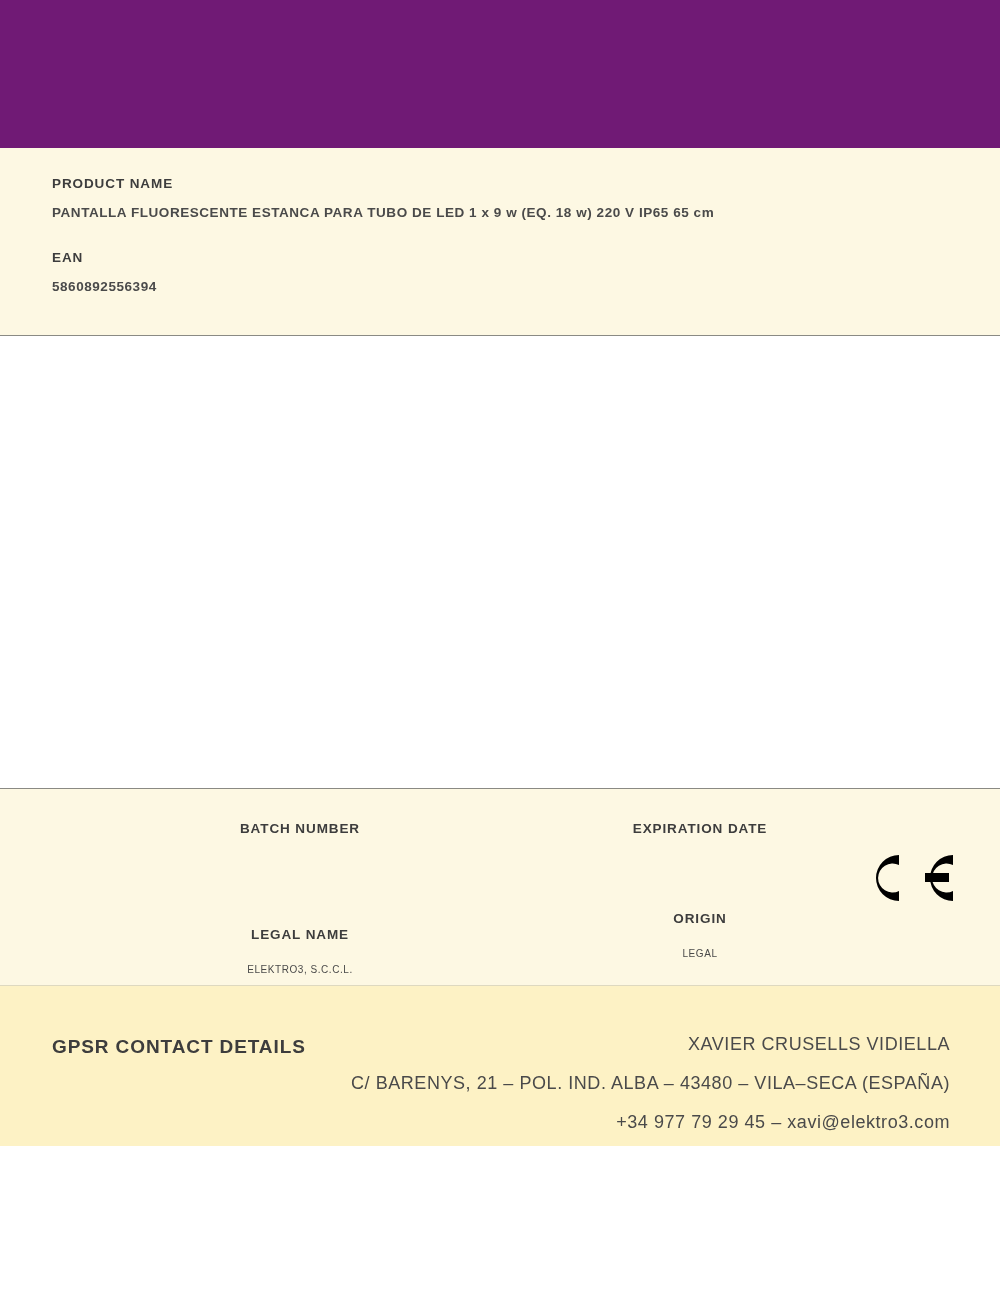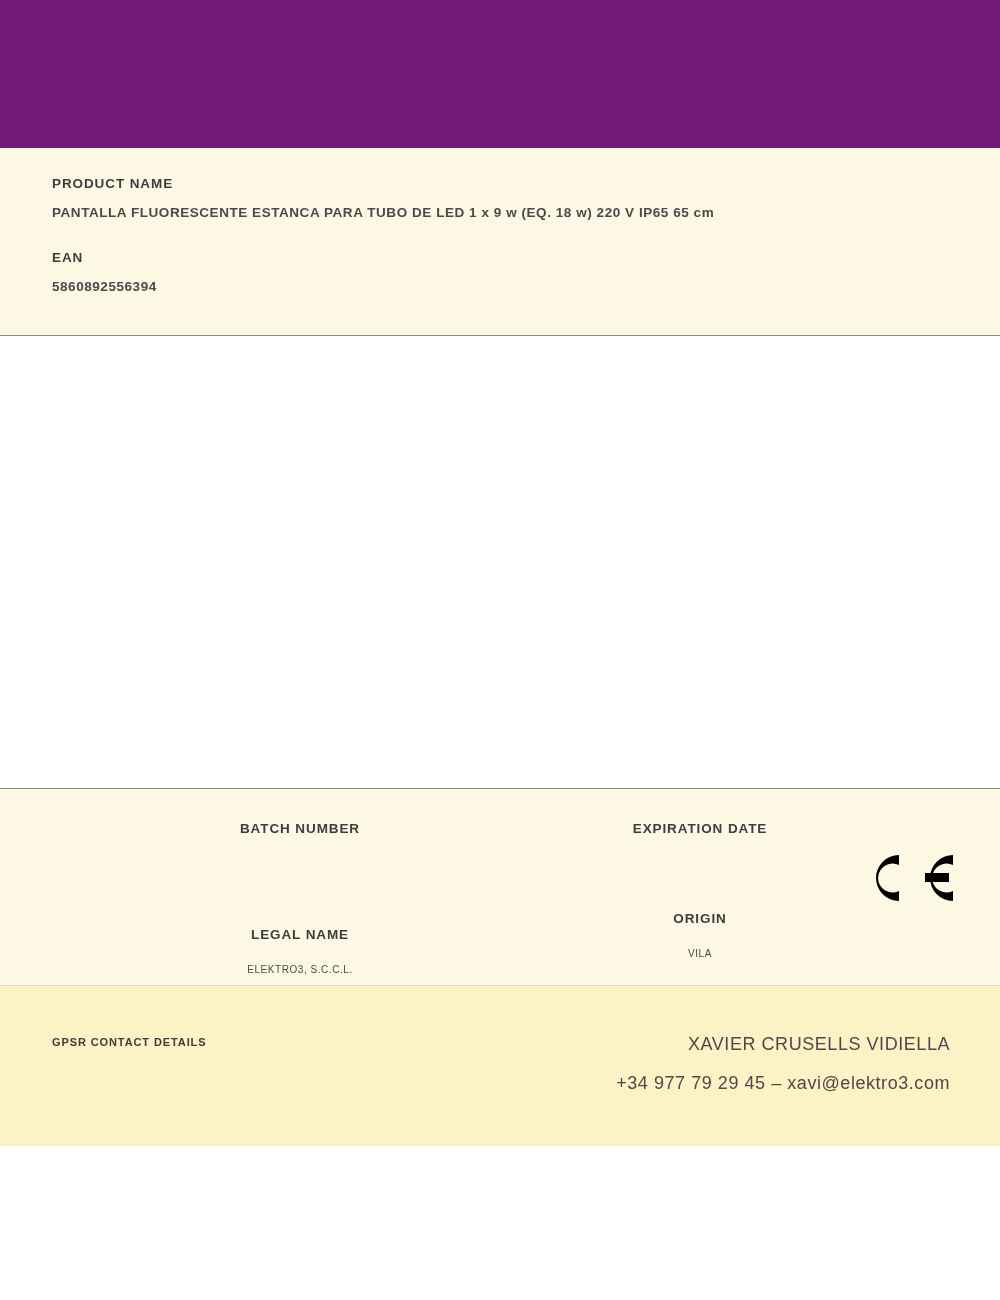--- a/index.html
+++ b/index.html
@@ -116,21 +116,21 @@
     left: 0;
     width: 1000px;
     height: 160px;
     background: #fdf2c5;
     box-sizing: border-box;
   }
   .gpsr-label {
     position: absolute;
     left: 52px;
     top: 50px;
-    font-size: 11px;
+    font-size: 19px;
     font-weight: bold;
     letter-spacing: 0.9px;
     color: #3d3d3d;
     margin: 0;
   }
   .gpsr-lines {
     position: absolute;
     right: 50px;
     top: 48px;
     text-align: right;
@@ -180,36 +180,37 @@
       <p class="info-value"></p>
     </div>
 
     <div class="info-col col-legal">
       <p class="info-label">LEGAL NAME</p>
       <p class="info-value">ELEKTRO3, S.C.C.L.</p>
     </div>
 
     <div class="info-col col-origin">
       <p class="info-label">ORIGIN</p>
-      <p class="info-value">VILA</p>
+      <p class="info-value">LEGAL</p>
     </div>
 
     <div class="ce-mark">
       <svg width="100" height="62" viewBox="0 0 100 62" xmlns="http://www.w3.org/2000/svg">
         <path d="M44 8 A23 23 0 1 0 44 54 L44 44 A14.5 14.5 0 1 1 44 18 Z" fill="#000000"></path>
         <path d="M98 8 A23 23 0 1 0 98 54 L98 44 A14.5 14.5 0 1 1 98 18 Z" fill="#000000"></path>
         <rect x="70" y="26" width="24" height="9" fill="#000000"></rect>
       </svg>
     </div>
 
   </div>
 
   <div class="gpsr-band">
     <p class="gpsr-label">GPSR CONTACT DETAILS</p>
     <div class="gpsr-lines">
       <p>XAVIER CRUSELLS VIDIELLA</p>
+      <p>C/ BARENYS, 21 – POL. IND. ALBA – 43480 – VILA–SECA (ESPAÑA)</p>
       <p>+34 977 79 29 45 – xavi@elektro3.com</p>
     </div>
   </div>
 
   <div class="bottom-white"></div>
 
 </div>
 
 </body></html>

